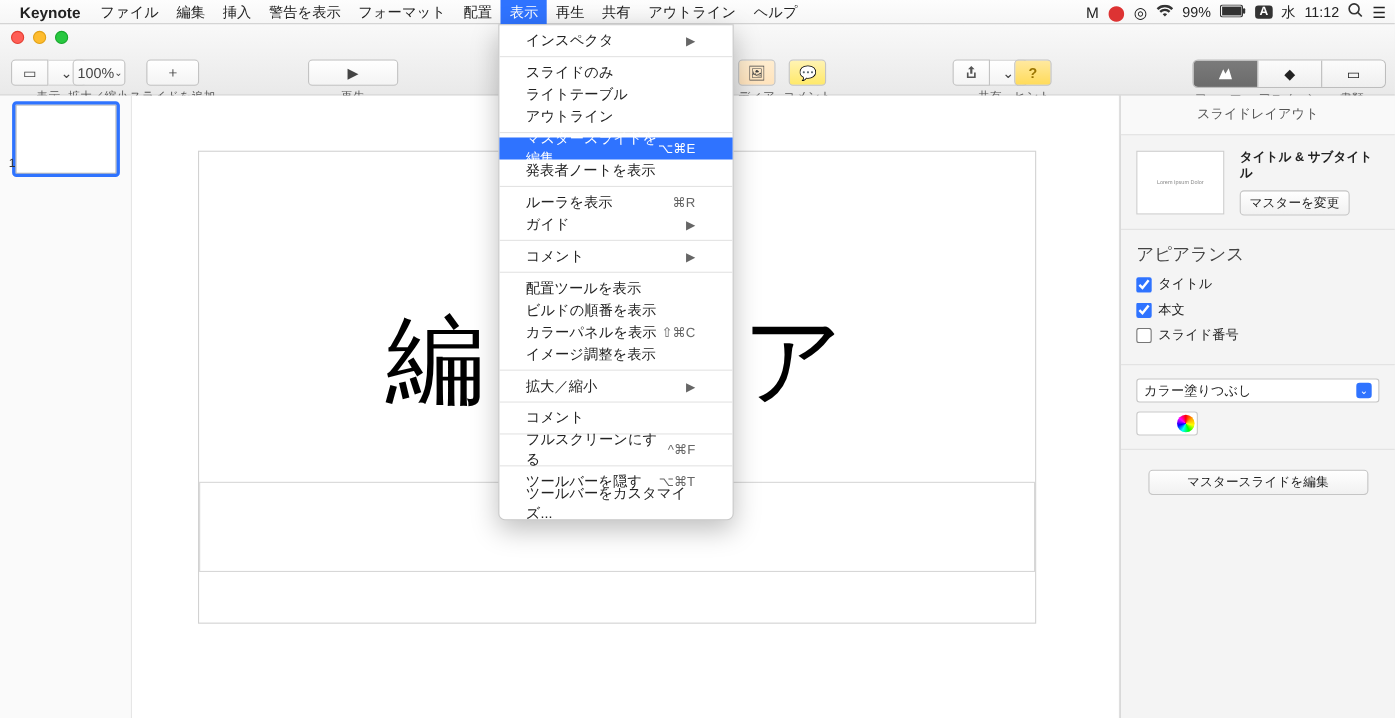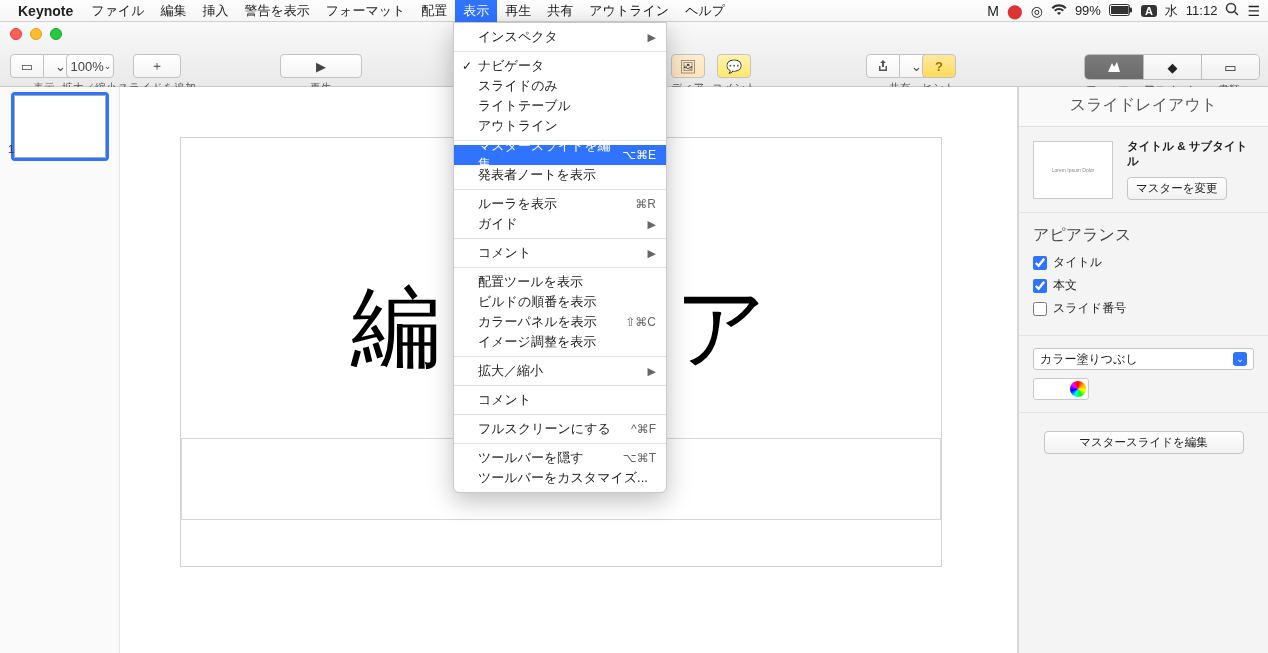--- a/index.html
+++ b/index.html
@@ -54,41 +54,41 @@
 .canvas { flex:1; position:relative; background:#ffffff;}
 .slide { position:absolute; left:60px; top:50px; width:762px; height:430px; background:#fff; border:1px solid #d2d2d2;}
 .slide .titlebox{ position:absolute; left:10px; top:36px; right:10px; height:215px; display:flex; align-items:flex-end; justify-content:center; font-size:90px; font-weight:500; letter-spacing:4px; color:#000;}
 .slide .subtitlebox{ position:absolute; left:0; top:300px; right:0; height:82px; border:1px solid #d5d5d5; border-left:none; border-right:none; border-style:solid none;}
 .slide .subtitlebox{ border:1px solid #d5d5d5; }
 .slide .subtitlebox{ left:0; right:0;}
 .slide .subtitlebox{ border:1px solid #d7d7d7; }
 
 
 .inspector { position:absolute; right:0; top:87px; width:250px; bottom:0; background:#f4f4f4; border-left:1px solid #d6d6d6;}
-.inspector .header{ text-align:center; padding:8px 0 10px; font-size:16px; color:#555; border-bottom:1px solid #e0e0e0; background:#f9f9f9;}
+.inspector .header{ text-align:center; padding:8px 0 10px; font-size:12px; color:#555; border-bottom:1px solid #e0e0e0; background:#f9f9f9;}
 .inspector .section{ padding:12px 14px; border-bottom:1px solid #e2e2e2;}
 .layoutprev{ display:flex; align-items:center; gap:14px;}
 .layoutprev .pv{ width:80px; height:58px; background:#fff; border:1px solid #ccc; display:flex; align-items:center; justify-content:center; font-size:5px; color:#888;}
 .layoutprev .right-side{ flex:1;}
 .layoutprev .lname{ font-size:11.5px; font-weight:700; margin-bottom:8px;}
 .btn { display:inline-block; font-size:11.5px; padding:3px 8px; border:1px solid #c5c5c5; border-radius:4px; background:linear-gradient(#ffffff,#f1f1f1); min-width:80px; text-align:center;}
 .full-btn { display:block; width:200px; margin:18px auto; }
 .chk { display:flex; align-items:center; gap:6px; font-size:12px; margin:6px 0;}
 .chk input{ width:14px; height:14px; accent-color:#2f73ff;}
 .sechead{ font-size:12px; color:#444; margin:4px 0 8px; }
 .sechead::before{ content:"▼ "; font-size:10px; color:#777;}
 .select{ flex:1; height:22px; border:1px solid #c5c5c5; border-radius:3px; background:#fff; font-size:12px; padding:0 6px; display:flex; align-items:center; justify-content:space-between;}
 .select .arrow{ background:#2f73ff; color:#fff; width:14px; height:14px; border-radius:3px; font-size:9px; display:flex; align-items:center; justify-content:center;}
 .swatch{ width:56px; height:22px; border:1px solid #c9c9c9; border-radius:3px; background:#fff; display:flex; align-items:center; justify-content:flex-end; padding-right:2px;}
 .swatch .wheel{ width:16px; height:16px; border-radius:50%; background:conic-gradient(red,orange,yellow,lime,cyan,blue,magenta,red);}
 .bgswatch { width:56px; height:22px; border:1px solid #c9c9c9; border-radius:3px; background:#fff; }
 
 
 .dropdown { position:absolute; left:453px; top:22px; width:214px; background:#fff; border:1px solid #c9c9c9; border-radius:0 0 6px 6px; box-shadow:0 8px 24px rgba(0,0,0,.25); z-index:30; padding:4px 0;}
-.dropdown .mrow{ display:flex; align-items:center; height:20px; padding:0 10px 0 24px; font-size:13px; position:relative;}
+.dropdown .mrow{ display:flex; align-items:center; height:20px; padding:0 34px 0 24px; font-size:13px; position:relative;}
 .dropdown .mrow .sc{ margin-left:auto; font-size:12px; color:#666;}
 .dropdown .mrow .sub{ margin-left:auto; font-size:11px; color:#666;}
 .dropdown .mrow.highlight{ background:#2f73ff; color:#fff;}
 .dropdown .mrow.highlight .sc{ color:#fff;}
 .dropdown .sep{ height:1px; background:#e3e3e3; margin:4px 0;}
 .dropdown .check::before{ content:"✓"; position:absolute; left:8px; font-size:12px;}
 </style>
 </head>
 <body>
 
@@ -270,23 +270,20 @@
   </div>
   <div class="btn full-btn">マスタースライドを編集</div>
 </div>
 
 <div class="dropdown">
   <div class="mrow">
       <span>インスペクタ</span>
       <span class="sub">▶</span>
     </div>
   <div class="sep"></div>
-  <div class="mrow check">
-      <span>ナビゲータ</span>
-    </div>
   <div class="mrow">
       <span>スライドのみ</span>
     </div>
   <div class="mrow">
       <span>ライトテーブル</span>
     </div>
   <div class="mrow">
       <span>アウトライン</span>
     </div>
   <div class="sep"></div>

